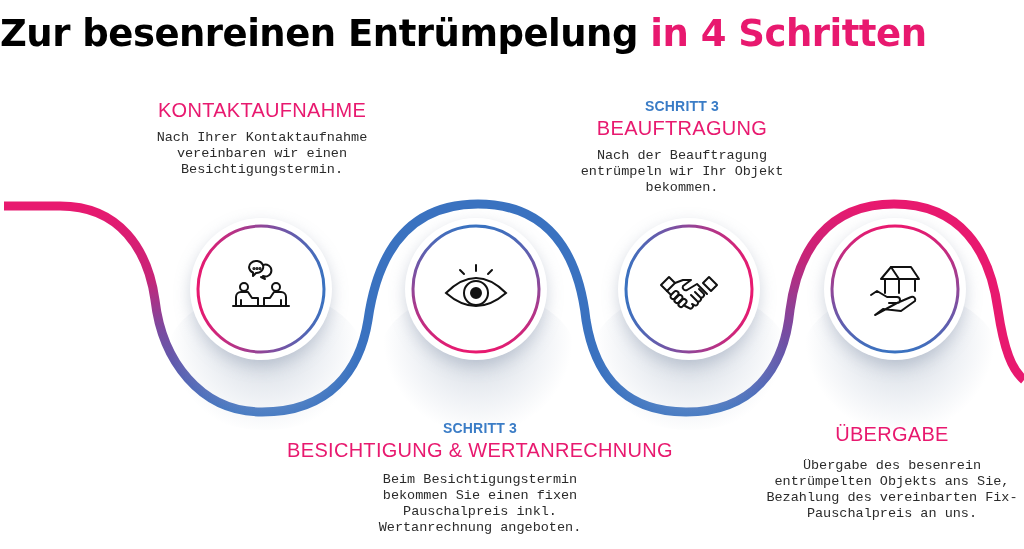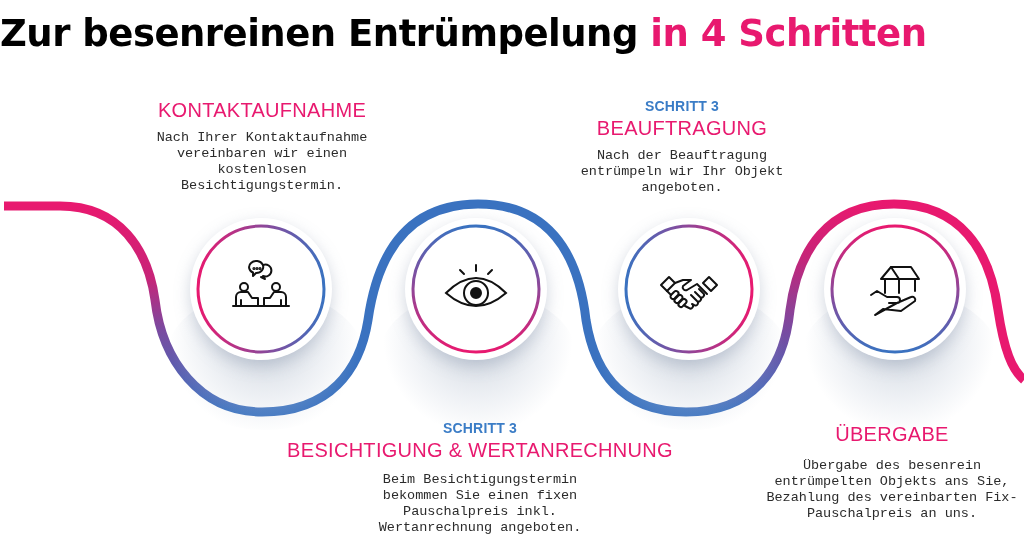--- a/index.html
+++ b/index.html
@@ -149,32 +149,31 @@
     <path d="M22 22 v14 M36 22 v14 M52 22 v12"></path>
     <path d="M8 38 l6 -4 l10 6 h10 a3 3 0 0 1 0 6 h-8 M34 46 l14 -6 a3 3 0 0 1 4 4 l-14 10 l-18 -2 l-8 6 z"></path>
   </svg>
 </div>
 
 <div class="step" style="left:130px;top:96px;width:264px;">
   <div class="head">KONTAKTAUFNAHME</div>
   <div class="desc">
     <span>Nach Ihrer Kontaktaufnahme</span>
     <span>vereinbaren wir einen</span>
-    <span>kostenlosen</span>
     <span>Besichtigungstermin.</span>
   </div>
 </div>
 
 <div class="step" style="left:560px;top:98px;width:244px;">
   <div class="num">SCHRITT 3</div>
   <div class="head">BEAUFTRAGUNG</div>
   <div class="desc">
     <span>Nach der Beauftragung</span>
     <span>entrümpeln wir Ihr Objekt</span>
-    <span>angeboten.</span>
+    <span>bekommen.</span>
   </div>
 </div>
 
 <div class="step" style="left:270px;top:420px;width:420px;">
   <div class="num">SCHRITT 3</div>
   <div class="head">BESICHTIGUNG &amp; WERTANRECHNUNG</div>
   <div class="desc" style="margin-top:10px;">
     <span>Beim Besichtigungstermin</span>
     <span>bekommen Sie einen fixen</span>
     <span>Pauschalpreis inkl.</span>

